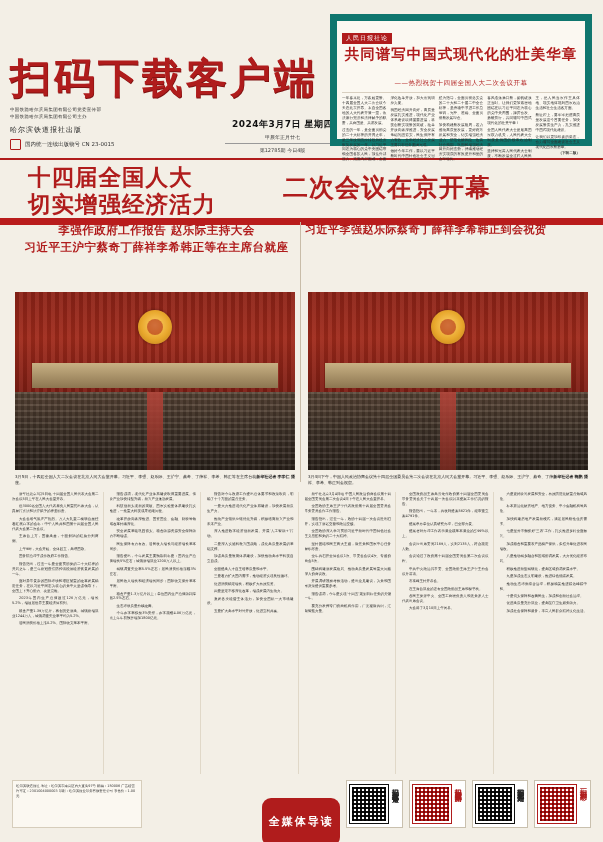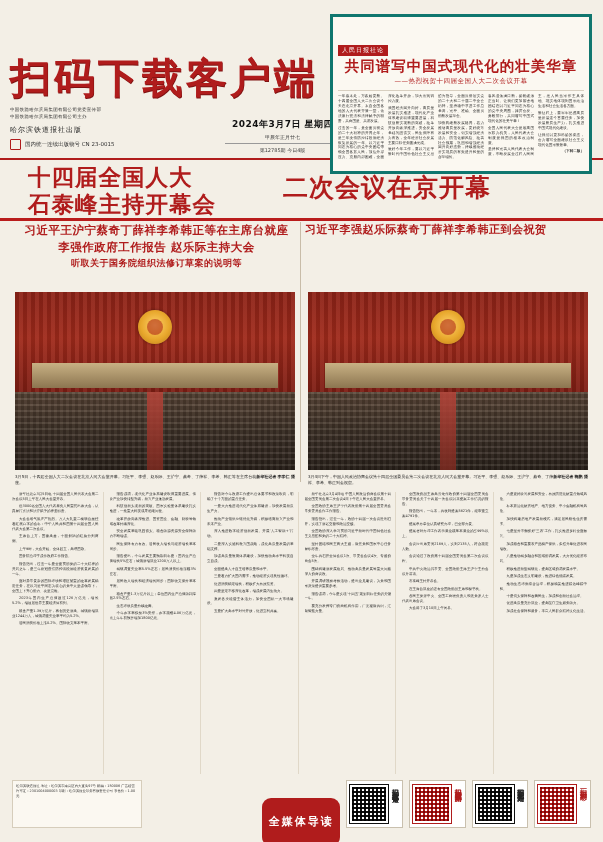--- a/index.html
+++ b/index.html
@@ -58,54 +58,54 @@
   }
   .date-block{
     position:absolute;left:225px;top:118px;width:115px;text-align:center;
   }
   .date-main{font-size:9px;color:#111;letter-spacing:0.5px;font-weight:bold;}
   .date-sub{font-size:5px;color:#444;margin-top:3px;}
   .date-issue{font-size:5px;color:#444;margin-top:2px;}
   .date-line{border-top:1px solid #999;margin:3px 0;}
   
   .editorial{
-    position:absolute;left:330px;top:14px;width:262px;height:160px;
-    border:3px solid #0f766e;
+    position:absolute;left:330px;top:14px;width:262px;height:132px;
+    border:7px solid #0f766e;
     background:#fbf8f1;
     box-sizing:border-box;
-    padding:20px 5px;
+    padding:4px 5px;
   }
   .ed-tag{
     display:inline-block;
     background:#b01c1c;color:#fff;
     font-size:6px;padding:1px 4px;letter-spacing:1px;
     margin-bottom:2px;
   }
   .ed-title{
     text-align:center;
     font-family:"DejaVu Serif","Liberation Serif",serif;
     font-weight:bold;color:#b01c1c;
     font-size:14.5px;letter-spacing:1px;
     line-height:1.1;
   }
   .ed-sub{
-    text-align:center;font-size:6.5px;color:#b01c1c;margin-top:3px;
+    text-align:center;font-size:6.5px;color:#b01c1c;margin-top:17px;
     letter-spacing:0.5px;
   }
   .ed-rule{border-top:1px solid #d8cfc0;margin:4px 0 3px;}
   .ed-cols{
     column-count:5;column-gap:4px;
     font-size:3.6px;line-height:1.38;color:#2a2a2a;
     text-align:justify;height:78px;overflow:hidden;
   }
   .ed-cols p{margin:0 0 2px;}
   
   .headline-band{
     position:absolute;left:0;top:162px;width:603px;height:56px;
-    border-bottom:3px solid #b91c1c;
+    border-bottom:7px solid #b91c1c;
   }
   .hl-left{
     position:absolute;left:28px;top:2px;width:255px;
     font-family:"DejaVu Serif","Liberation Serif",serif;
     font-weight:bold;color:#b01c1c;
     font-size:22.5px;line-height:1.18;letter-spacing:1px;
   }
   .hl-right{
     position:absolute;left:283px;top:14px;width:300px;
     font-family:Liberation Mono, monospace;
@@ -284,30 +284,29 @@
         <p>新征程上，要牢牢把握高质量发展这个首要任务，加快发展新质生产力，扎实推进中国式现代化建设。</p>
         <p>让我们以更加昂扬的姿态，奋力谱写全面建设社会主义现代化国家新篇章。</p>
         <p style="text-align:right;font-weight:bold;">（下转二版）</p>
       </div>
     </div>
   </div>
 
   <div class="headline-band">
     <div class="hl-left">
       <div>十四届全国人大</div>
-      <div>石泰峰主持开幕会</div>
+      <div>切实增强经济活力</div>
     </div>
     <div class="hl-right">二次会议在京开幕</div>
   </div>
 
   <div class="subband">
     <div class="sub-left">
+      <div>李强作政府工作报告 赵乐际主持大会</div>
       <div>习近平王沪宁蔡奇丁薛祥李希韩正等在主席台就座</div>
-      <div>李强作政府工作报告 赵乐际主持大会</div>
-      <span class="small">听取关于国务院组织法修订草案的说明等</span>
     </div>
     <div class="sub-right">
       <div>习近平李强赵乐际蔡奇丁薛祥李希韩正到会祝贺</div>
     </div>
   </div>
   <div class="vdiv"></div>
 
   <div class="photo photo-left">
     <div class="photo-inner">
       <div class="ph-wall"></div>

